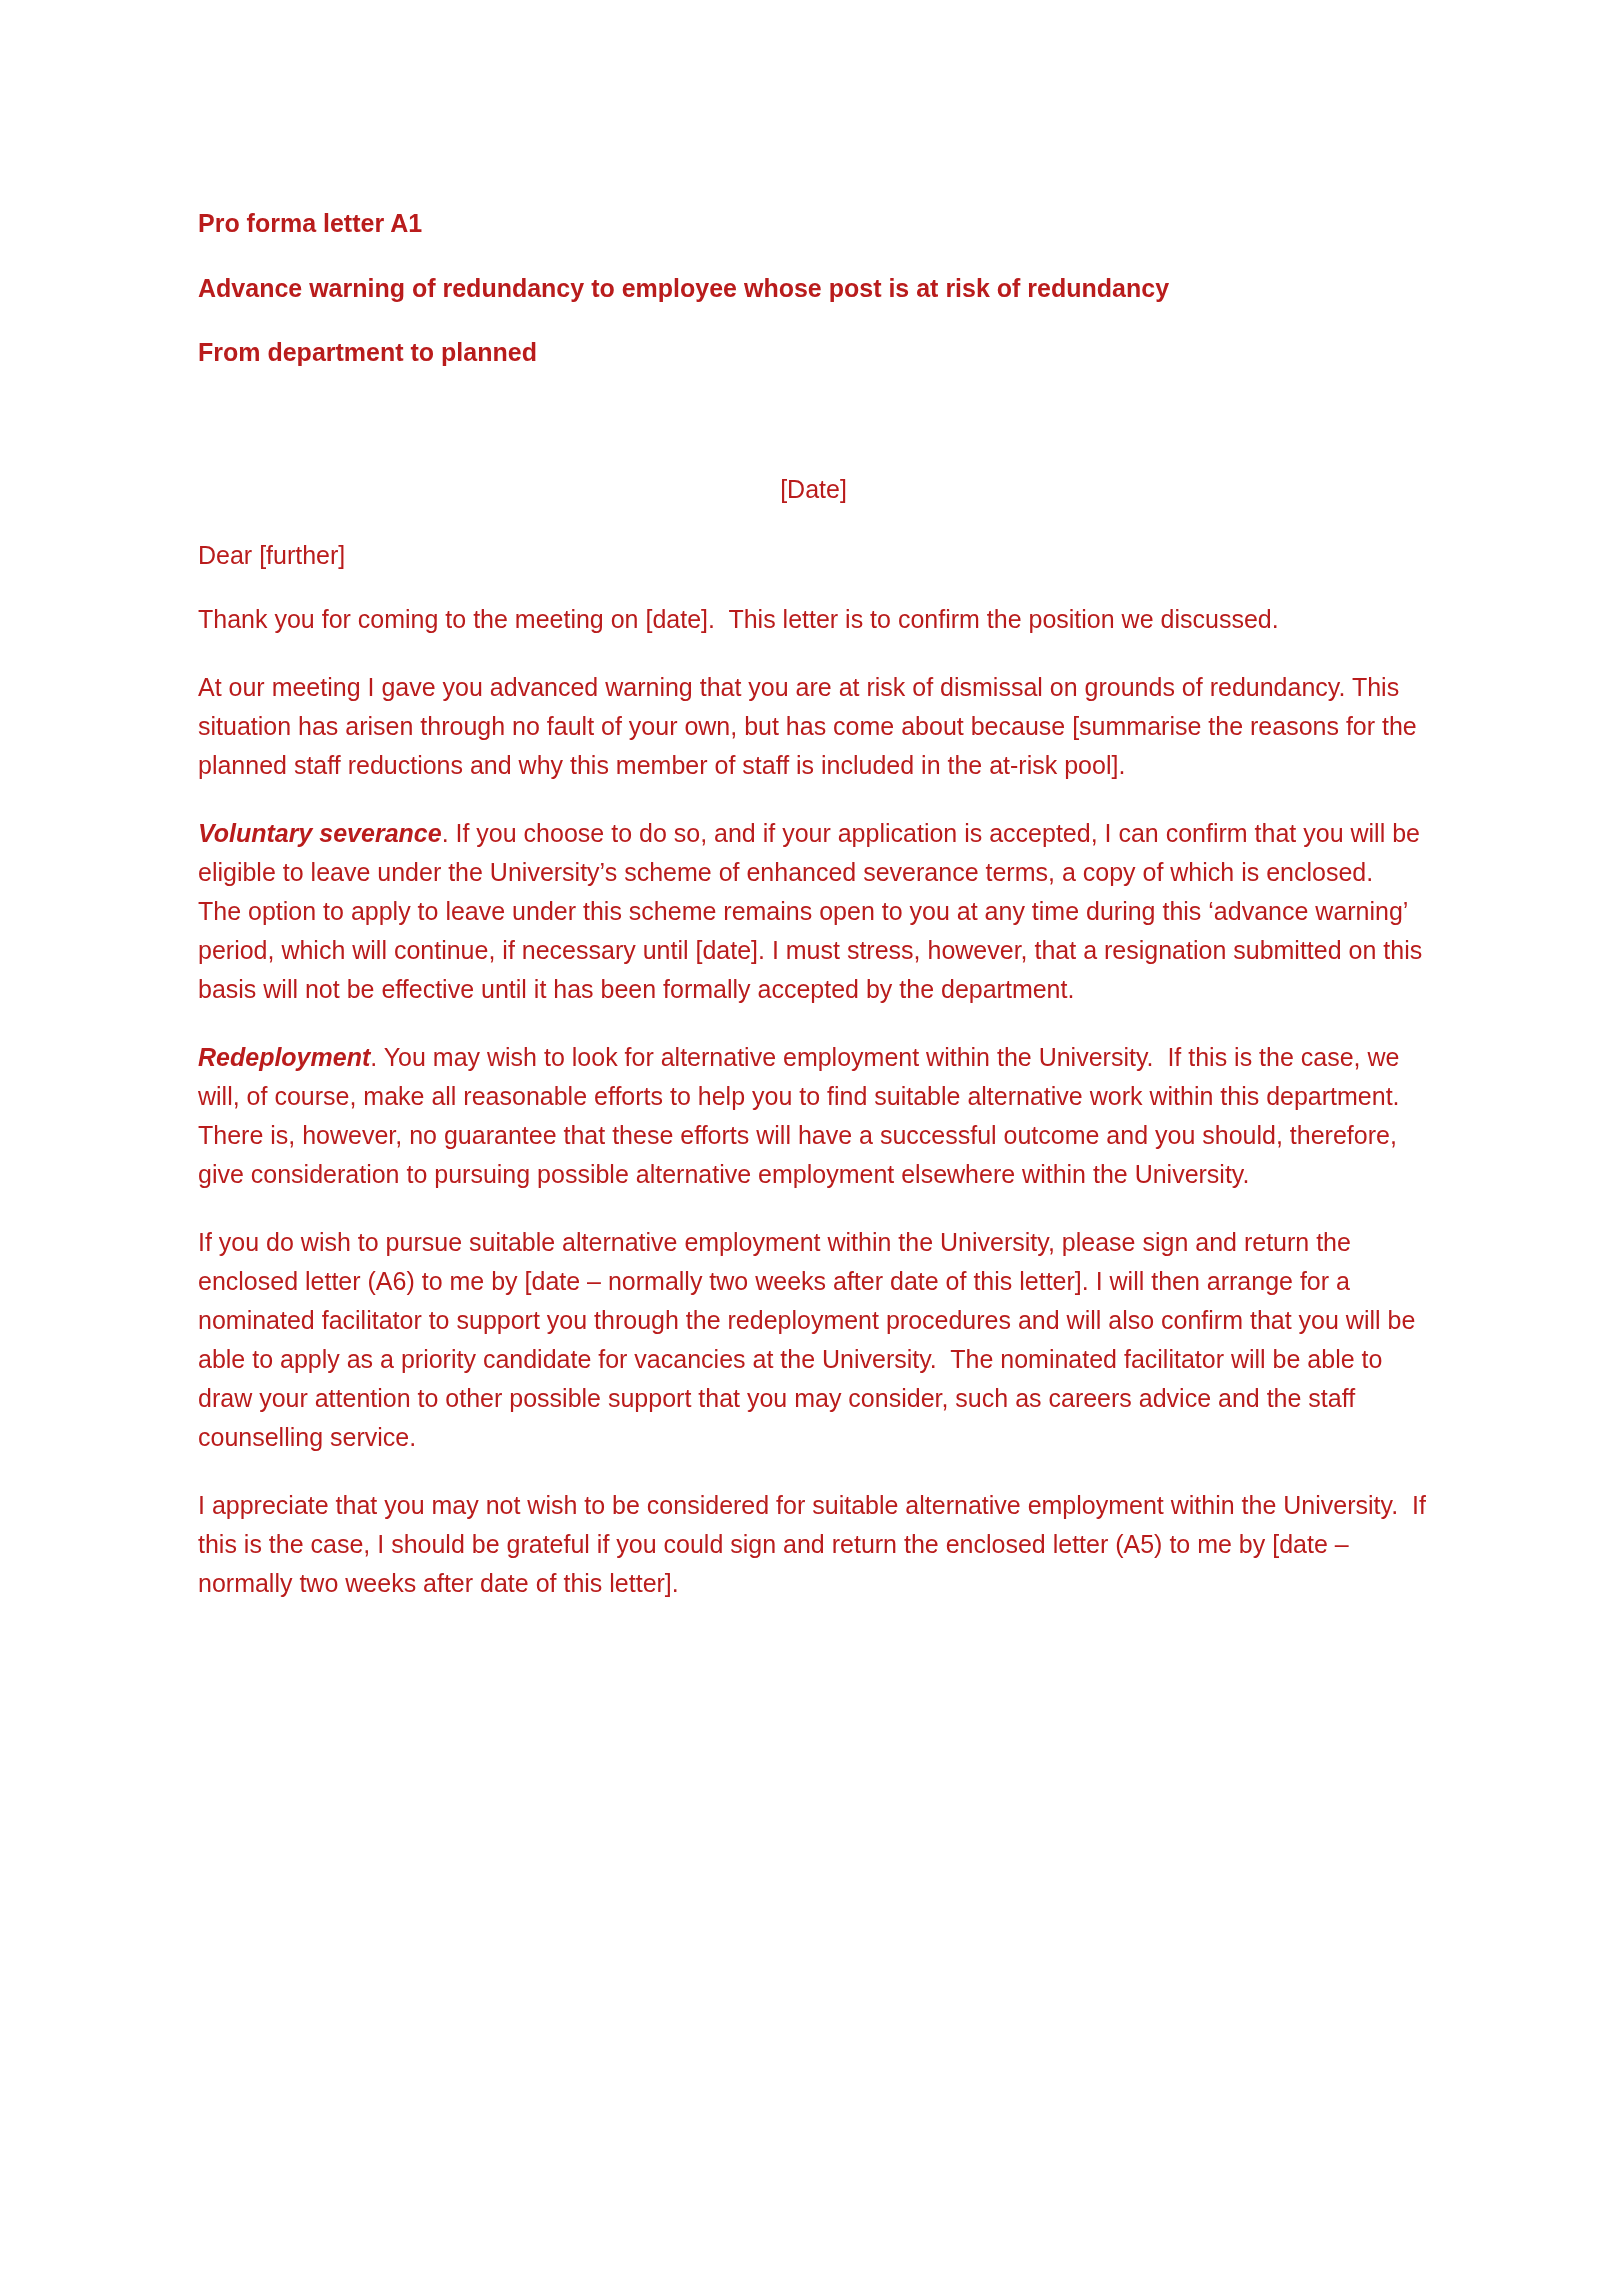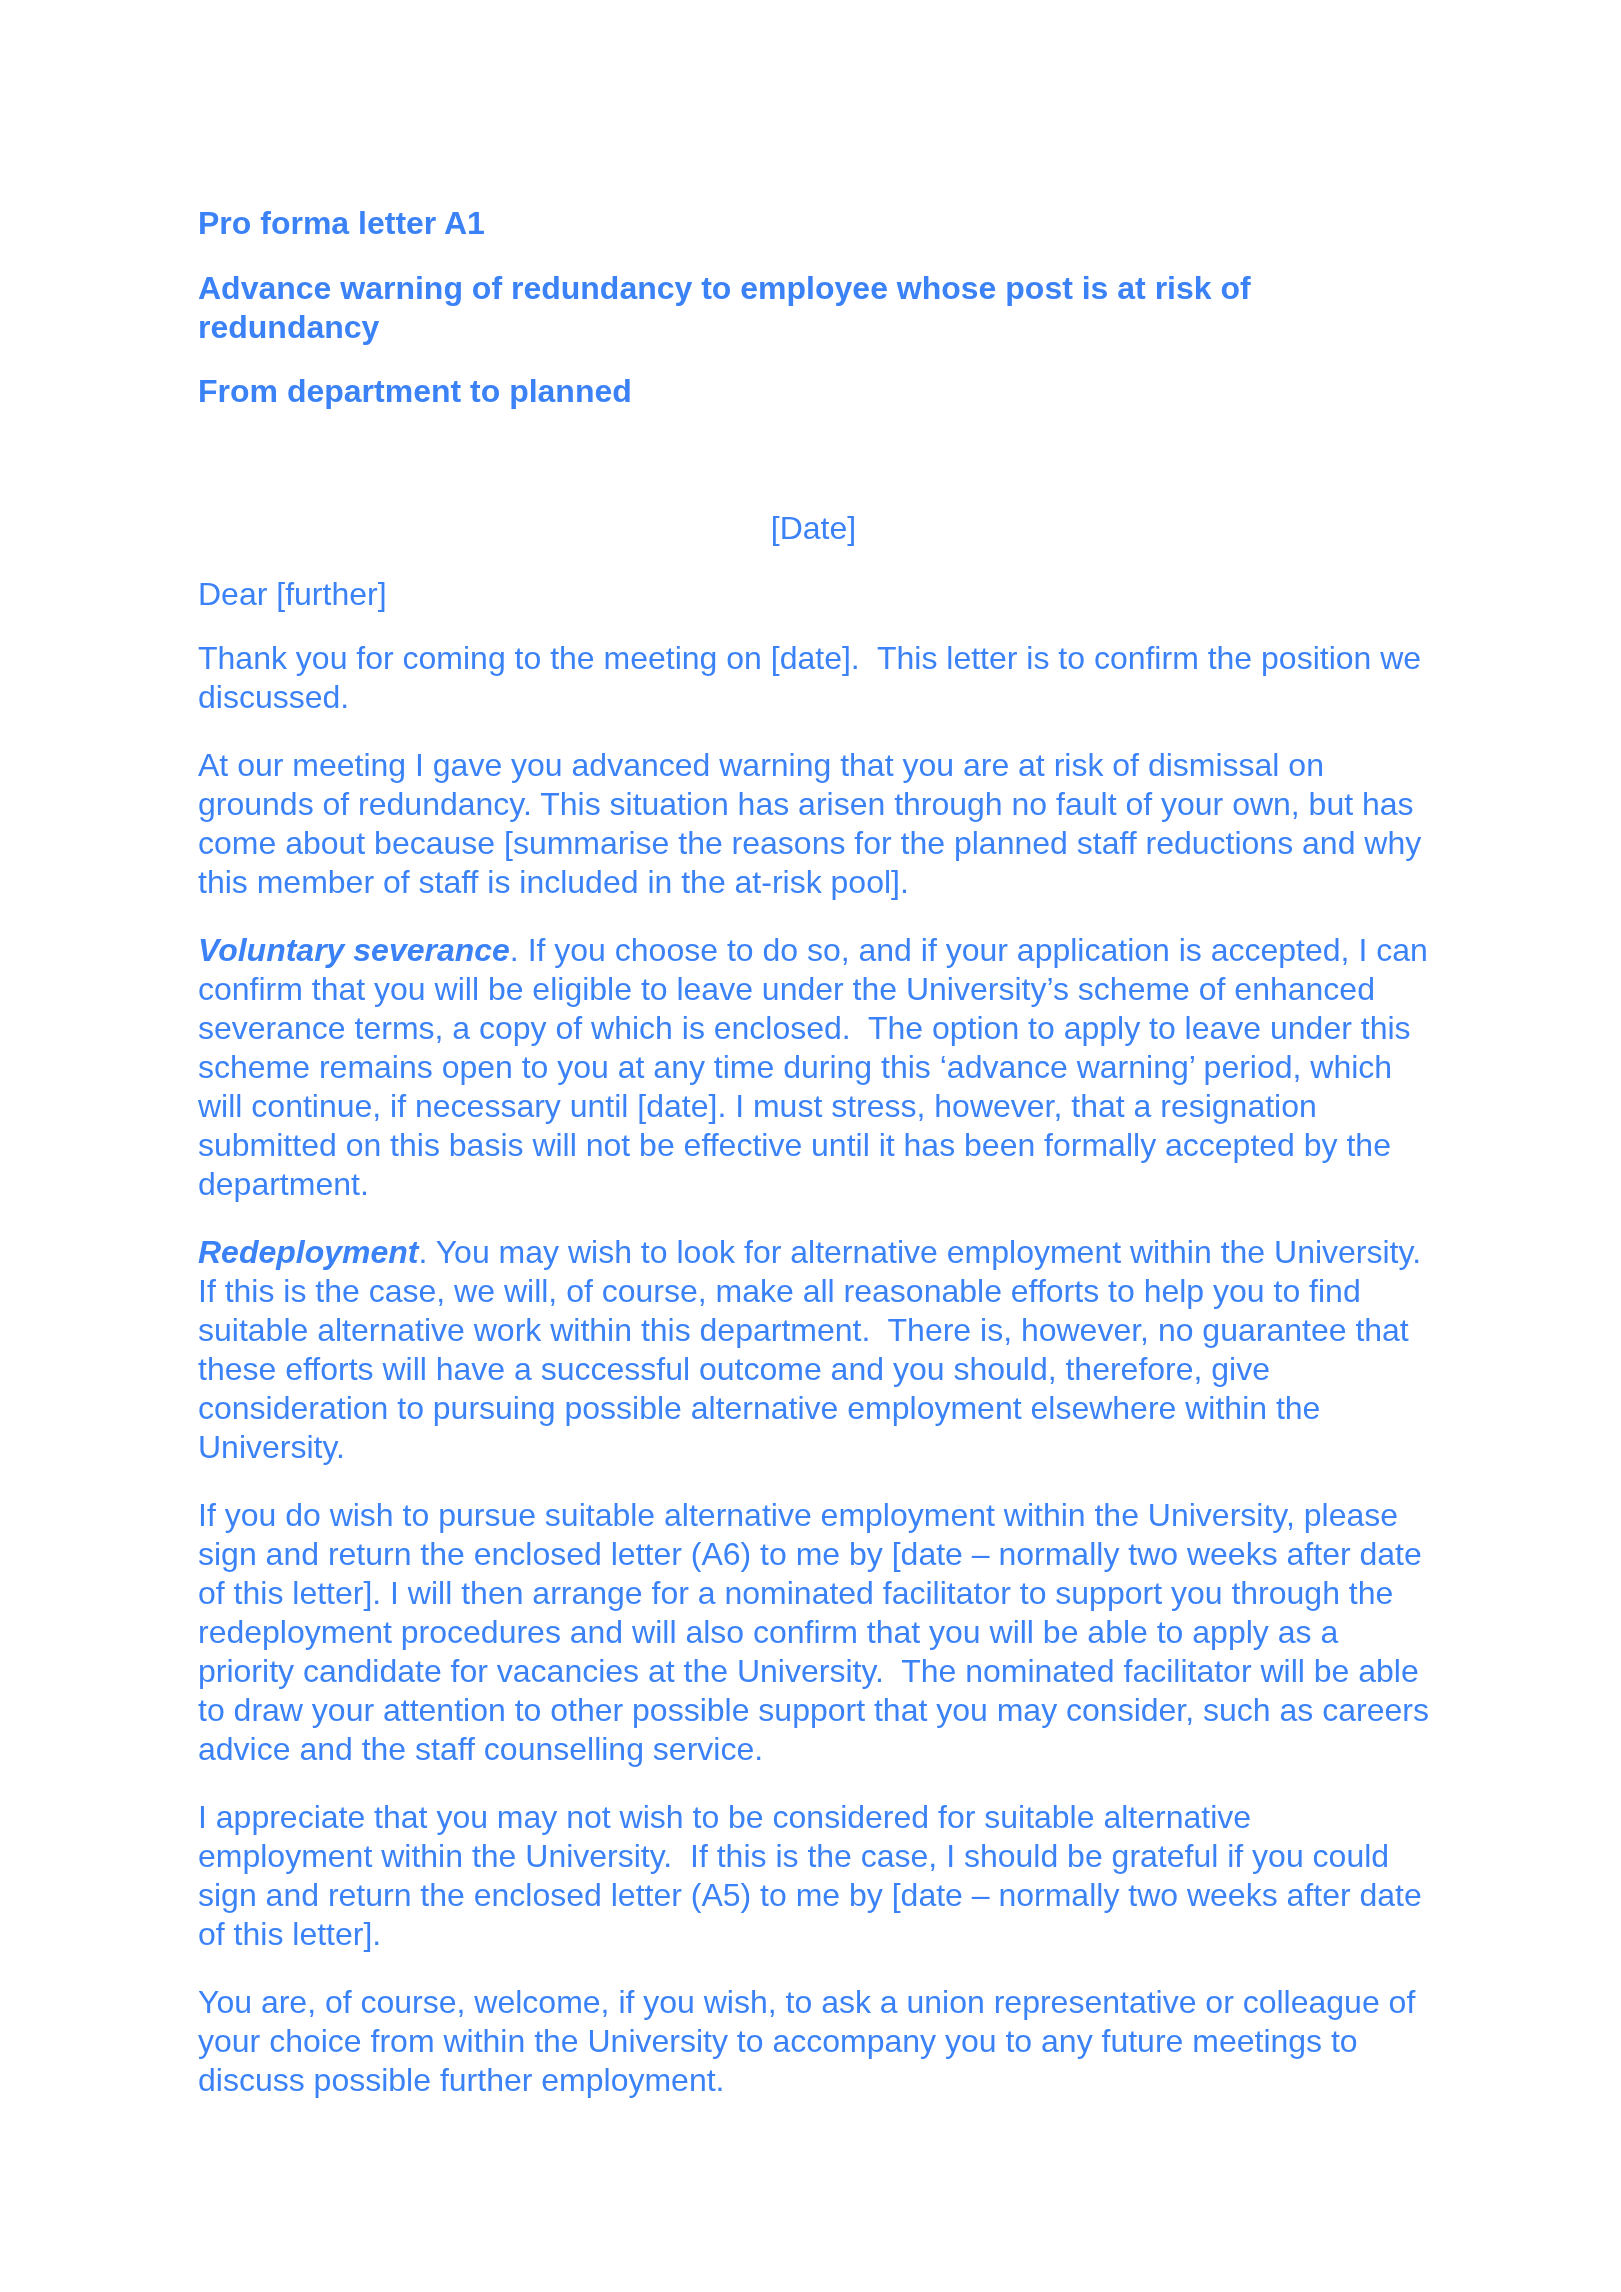--- a/index.html
+++ b/index.html
@@ -13,23 +13,23 @@
     height: 2293px;
     background: #ffffff;
     overflow: hidden;
   }
   .content {
     position: absolute;
     left: 198px;
     top: 204px;
     width: 1231px;
     font-family: "Liberation Sans", sans-serif;
-    font-size: 32px;
+    font-size: 25px;
     line-height: 39px;
-    color: #3b82f6;
+    color: #b91c1c;
     text-align: left;
   }
   .heading {
     font-weight: bold;
     margin: 0 0 25.5px 0;
     white-space: normal;
   }
   .date-line {
     text-align: center;
     margin: 98px 0 26.5px 0;
@@ -68,17 +68,16 @@
 
 
     <p class="para"><strong>Voluntary severance</strong><span>. If you choose to do so, and if your application is accepted, I can confirm that you will be eligible to leave under the University’s scheme of enhanced severance terms, a copy of which is enclosed.  The option to apply to leave under this scheme remains open to you at any time during this ‘advance warning’ period, which will continue, if necessary until [date]. I must stress, however, that a resignation submitted on this basis will not be effective until it has been formally accepted by the department.</span></p>
 
     <p class="para"><strong>Redeployment</strong><span>. You may wish to look for alternative employment within the University.  If this is the case, we will, of course, make all reasonable efforts to help you to find suitable alternative work within this department.  There is, however, no guarantee that these efforts will have a successful outcome and you should, therefore, give consideration to pursuing possible alternative employment elsewhere within the University.</span></p>
 
     <p class="para">If you do wish to pursue suitable alternative employment within the University, please sign and return the enclosed letter (A6) to me by [date – normally two weeks after date of this letter]. I will then arrange for a nominated facilitator to support you through the redeployment procedures and will also confirm that you will be able to apply as a priority candidate for vacancies at the University.  The nominated facilitator will be able to draw your attention to other possible support that you may consider, such as careers advice and the staff counselling service.</p>
 
     <p class="para">I appreciate that you may not wish to be considered for suitable alternative employment within the University.  If this is the case, I should be grateful if you could sign and return the enclosed letter (A5) to me by [date – normally two weeks after date of this letter].</p>
 
-    <p class="para">You are, of course, welcome, if you wish, to ask a union representative or colleague of your choice from within the University to accompany you to any future meetings to discuss possible further employment.</p>
 
   </div>
 </div>
 
 
 </body></html>

